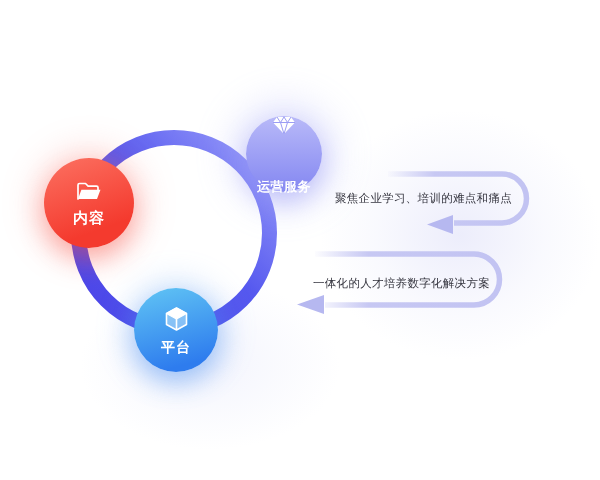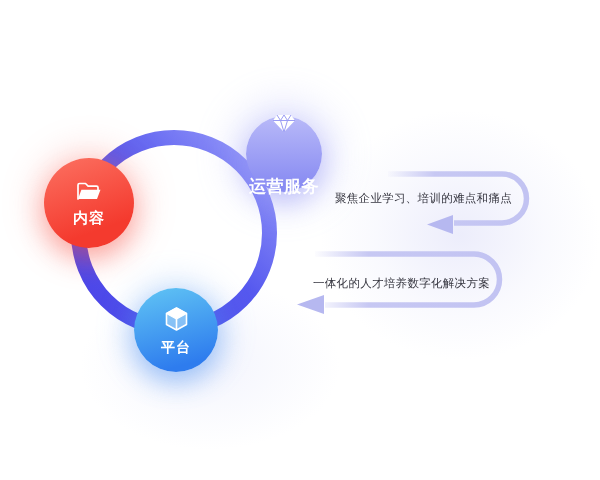--- a/index.html
+++ b/index.html
@@ -27,21 +27,21 @@
     background:linear-gradient(160deg,#fb6a5b 10%,#f43a2e 75%);
     box-shadow:0 10px 26px rgba(246,62,50,0.38), 0 0 34px 10px rgba(252,120,110,0.22);
     text-align:center;
   }
   .badge-content .label{font-size:15px;letter-spacing:1px;}
   .badge-operation{
     left:246px;top:116px;width:76px;height:76px;
     background:linear-gradient(180deg,#b6b7f8 5%,#898cf2 90%);
     box-shadow:0 10px 26px rgba(140,143,243,0.45), 0 0 36px 14px rgba(170,172,247,0.30);
   }
-  .badge-operation .label{font-size:17px;letter-spacing:0.5px;margin-top:37px;}
+  .badge-operation .label{font-size:13px;letter-spacing:0.5px;margin-top:37px;}
   .badge-platform{
     left:134px;top:288px;width:84px;height:84px;
     background:linear-gradient(165deg,#5ec1f4 5%,#2e7cee 85%);
     box-shadow:0 10px 26px rgba(52,128,238,0.38), 0 0 30px 10px rgba(110,170,248,0.22);
   }
   .badge-platform .label{font-size:14px;letter-spacing:1px;text-align:center;}
   .point-text{
     position:absolute;color:#35353f;font-size:11.5px;letter-spacing:0.3px;
     font-weight:500;white-space:nowrap;line-height:1;
   }

